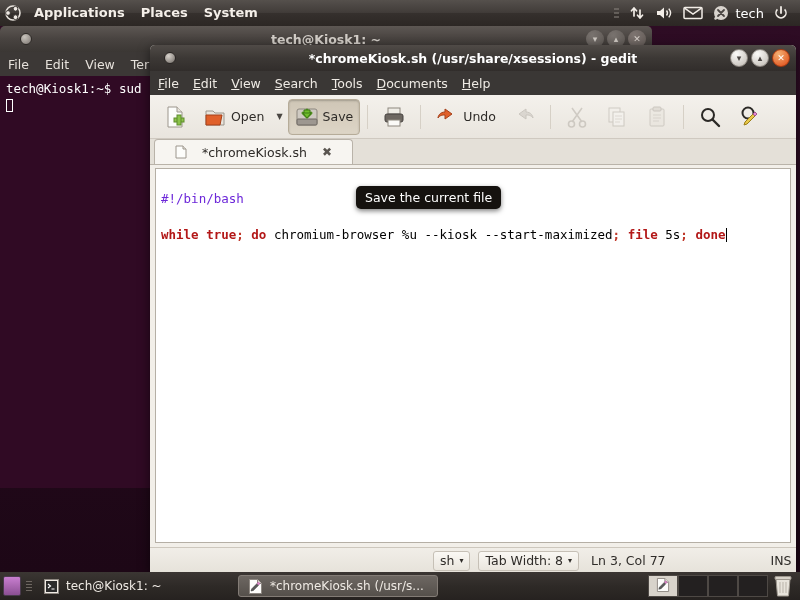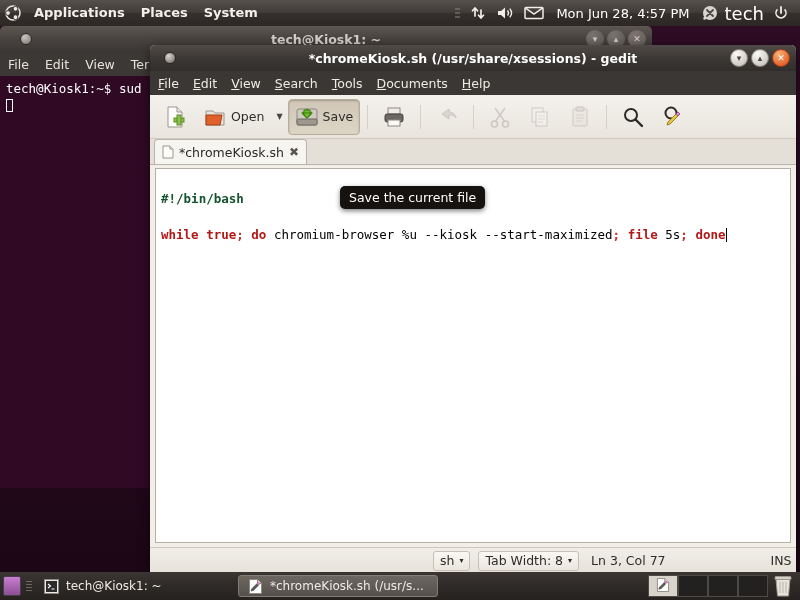--- a/index.html
+++ b/index.html
@@ -32,21 +32,21 @@
   .menu-item {
     padding: 0 8px; height: 26px; line-height: 26px; white-space: nowrap;
     color: #f4efe9;
     font-weight: bold;
   }
   .panel-right {
     margin-left: auto; display: flex; align-items: center; gap: 0; padding-right: 6px;
   }
   .tray-icon { display: flex; align-items: center; justify-content: center; padding: 0 5px; height: 26px; }
   .panel-clock { padding: 0 7px; font-size: 13px; color: #ffffff; white-space: nowrap; }
-  .panel-user { padding: 0 4px 0 2px; font-size: 18px; color: #ffffff; }
+  .panel-user { padding: 0 4px 0 2px; font-size: 13px; color: #ffffff; }
 
   
   .win-titlebar {
     height: 26px; display: flex; align-items: center;
     border-radius: 5px 5px 0 0;
     position: relative;
   }
   .win-title-text {
     font-weight: bold; font-size: 12.5px; white-space: nowrap; overflow: hidden;
   }
@@ -138,50 +138,50 @@
   .tb-btn.pressed {
     background: linear-gradient(180deg, #cfc6b6 0%, #ddd5c6 100%);
     border: 1px solid #b6ac99;
     box-shadow: inset 0 1px 2px rgba(0,0,0,0.22);
   }
   .tb-btn.disabled { opacity: 0.38; }
   .tb-sep { width: 1px; height: 24px; background: #d6d0c6; margin: 0 5px; }
   .tb-arrow { font-size: 8px; color: #4a4642; padding: 0 3px; }
 
   .tooltip {
-    position: absolute; left: 190px; top: 91px;
+    position: absolute; left: 206px; top: 91px;
     background: #15120f; color: #ffffff;
     border-radius: 5px; padding: 4px 9px;
     font-size: 12.5px; white-space: nowrap;
     z-index: 40;
     box-shadow: 0 2px 5px rgba(0,0,0,0.5);
   }
 
   .tabbar {
     height: 26px; background: #e4e0d8; display: flex; align-items: flex-end;
     padding-left: 4px; border-bottom: 1px solid #b9b3a9;
   }
   .tab {
     height: 25px; background: #f7f5f1; border: 1px solid #b9b3a9; border-bottom: none;
     border-radius: 4px 4px 0 0;
-    display: flex; align-items: center; gap: 5px; padding: 0 7px;
+    display: flex; align-items: center; gap: 15px; padding: 0 20px;
     font-size: 12.5px; color: #2c2926;
   }
   .tab-close { color: #5a5550; font-size: 12px; font-weight: bold; }
 
   .editor-wrap {
     position: absolute; left: 5px; top: 123px; width: 636px; height: 375px;
     background: #ffffff; border: 1px solid #b5afa5;
   }
   .editor {
     font-family: "DejaVu Sans Mono", monospace;
     font-size: 12.5px; line-height: 18px;
     padding: 3px 5px; white-space: pre; color: #000000;
   }
-  .k-shebang { color: #14532d; font-weight: bold; }
+  .k-shebang { color: #6d28d9; font-weight: normal; }
   .k-kw { color: #b31818; font-weight: bold; text-align: center; }
   .k-op { color: #c0392b; font-weight: bold; }
   .caret {
     display: inline-block; width: 1px; height: 14px; background: #000;
     vertical-align: -3px;
   }
 
   .statusbar {
     position: absolute; left: 0; bottom: 0; width: 100%; height: 26px;
     background: linear-gradient(180deg, #f1eee8 0%, #e6e2da 100%);
@@ -325,20 +325,28 @@
         <span class="icon">
           <svg width="24" height="24" viewBox="0 0 24 24">
             <rect x="6" y="3" width="12" height="6" fill="#efece6" stroke="#8d877f"></rect>
             <rect x="3" y="9" width="18" height="8" rx="2" fill="#6d6761" stroke="#474340"></rect>
             <rect x="6" y="15" width="12" height="6" fill="#fbfaf7" stroke="#8d877f"></rect>
           </svg>
         </span>
       </div>
       <div class="tb-sep"></div>
 
+      <div class="tb-btn">
+        <span class="icon">
+          <svg width="24" height="24" viewBox="0 0 24 24">
+            <path d="M10 7C5 7 3 11 3 13c2-3 5-3 7-3v4l7-5-7-5z" fill="#e0602a" stroke="#a4401a" stroke-width="1"></path>
+          </svg>
+        </span>
+        <span>Undo</span>
+      </div>
 
       <div class="tb-btn disabled">
         <span class="icon">
           <svg width="24" height="24" viewBox="0 0 24 24">
             <path d="M14 7c5 0 7 4 7 6-2-3-5-3-7-3v4l-7-5 7-5z" fill="#b9b4ad" stroke="#8d877f" stroke-width="1"></path>
           </svg>
         </span>
       </div>
       <div class="tb-sep"></div>
 
@@ -461,21 +469,20 @@
           <path d="M11.5 5.5a4 4 0 010 5" stroke="#f2ede7" stroke-width="1.4" fill="none"></path>
           <path d="M13.8 3.6a7 7 0 010 8.8" stroke="#f2ede7" stroke-width="1.4" fill="none"></path>
         </svg>
       </span>
       <span class="tray-icon">
         <svg width="20" height="14" viewBox="0 0 20 14">
           <rect x="1" y="1.5" width="18" height="11" rx="1" fill="none" stroke="#f2ede7" stroke-width="1.5"></rect>
           <path d="M1.6 2.2L10 8l8.4-5.8" fill="none" stroke="#f2ede7" stroke-width="1.5"></path>
         </svg>
       </span>
-      <span class="panel-clock">Mon Jun 28,  4:57 PM</span>
       <span class="tray-icon">
         <svg width="16" height="16" viewBox="0 0 16 16">
           <circle cx="8" cy="8" r="7" fill="#d8d3cd"></circle>
           <path d="M2.5 13.5L6 10" stroke="#d8d3cd" stroke-width="2.5" stroke-linecap="round"></path>
           <path d="M5 5l6 6M11 5l-6 6" stroke="#4b4643" stroke-width="1.8" stroke-linecap="round"></path>
         </svg>
       </span>
       <span class="panel-user">tech</span>
       <span class="tray-icon">
         <svg width="16" height="16" viewBox="0 0 16 16">

